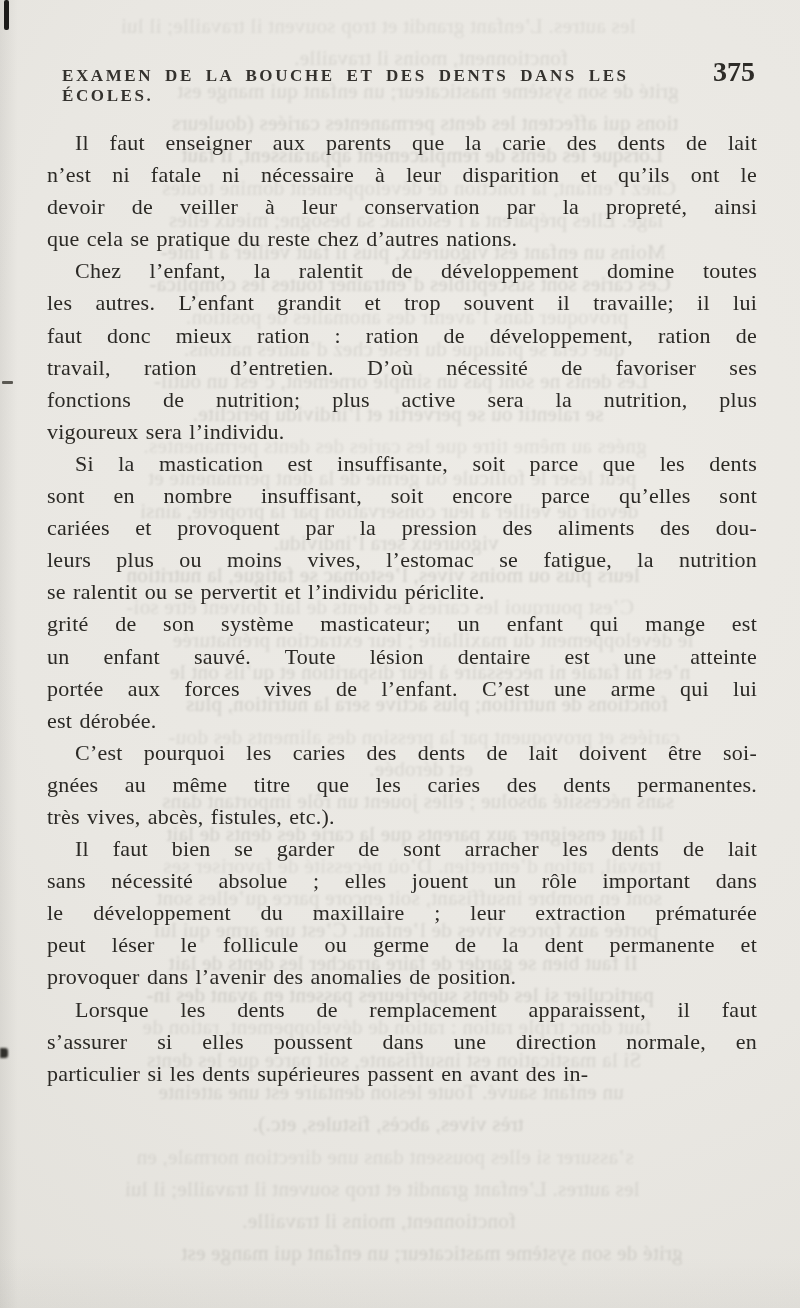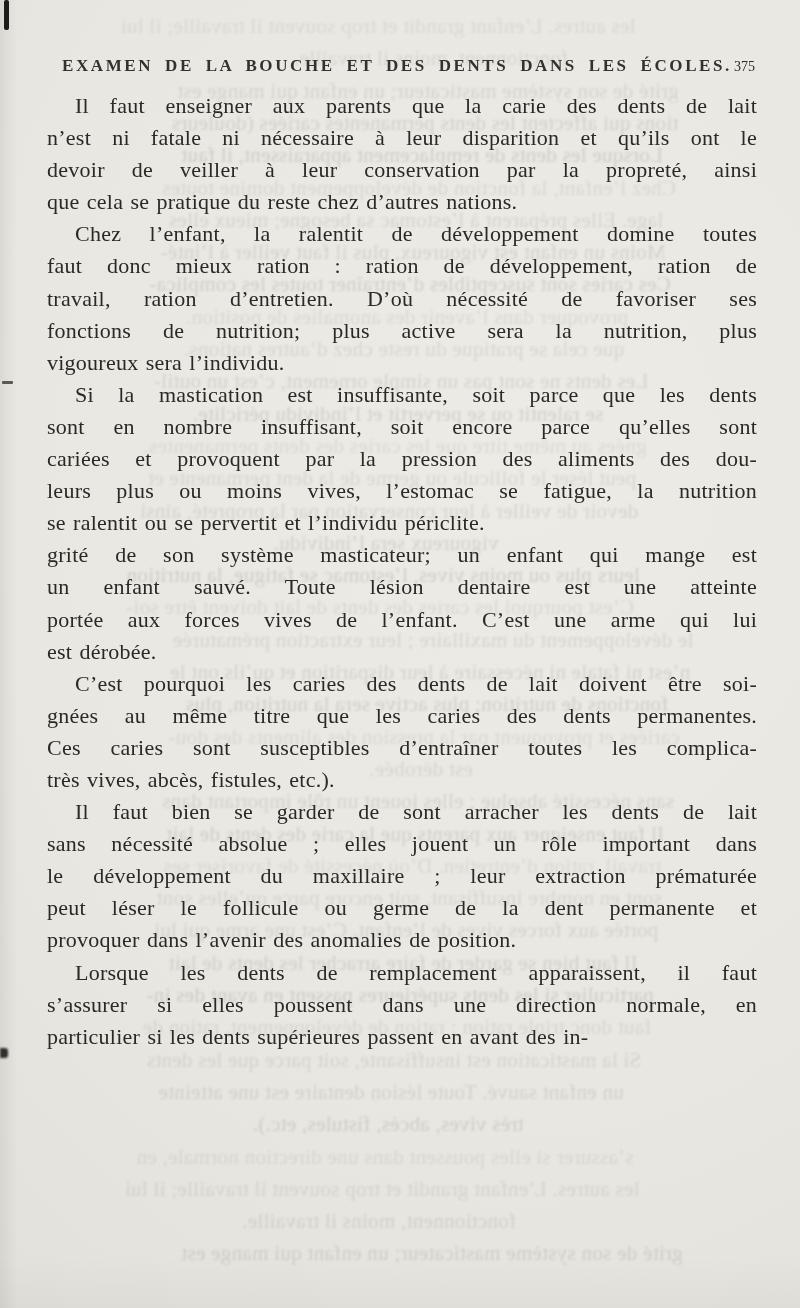--- a/index.html
+++ b/index.html
@@ -55,27 +55,27 @@
     z-index: 2;
   }
   .running-title {
     font-size: 17px;
     font-weight: 700;
     letter-spacing: 2.6px;
     word-spacing: 5px;
     color: #34322e;
   }
   .page-number {
-    font-size: 14px;
-    font-weight: 400;
+    font-size: 28px;
+    font-weight: 700;
     color: #2e2c28;
   }
   .content {
     position: relative;
-    margin: 14px 43px 0 47px;
+    margin: 21px 43px 0 47px;
     z-index: 2;
   }
   .para { margin: 0; }
   .line {
     font-size: 22px;
     line-height: 32.1px;
     height: 32.1px;
     letter-spacing: 0.25px;
     word-spacing: 1.5px;
     color: var(--ink, #2b2925);
@@ -162,20 +162,21 @@
 
   <div class="content">
       <div class="para">
         <div class="line first">Il faut enseigner aux parents que la carie des dents de lait</div>
         <div class="line">n’est ni fatale ni nécessaire à leur disparition et qu’ils ont le</div>
         <div class="line">devoir de veiller à leur conservation par la propreté, ainsi</div>
         <div class="line lastline">que cela se pratique du reste chez d’autres nations.</div>
       </div>
       <div class="para">
         <div class="line first">Chez l’enfant, la ralentit de développement domine toutes</div>
+        <div class="line">les autres. L’enfant grandit et trop souvent il travaille; il lui</div>
         <div class="line">faut donc mieux ration : ration de développement, ration de</div>
         <div class="line">travail, ration d’entretien. D’où nécessité de favoriser ses</div>
         <div class="line">fonctions de nutrition; plus active sera la nutrition, plus</div>
         <div class="line lastline">vigoureux sera l’individu.</div>
       </div>
       <div class="para">
         <div class="line first">Si la mastication est insuffisante, soit parce que les dents</div>
         <div class="line">sont en nombre insuffisant, soit encore parce qu’elles sont</div>
         <div class="line">cariées et provoquent par la pression des aliments des dou-</div>
         <div class="line">leurs plus ou moins vives, l’estomac se fatigue, la nutrition</div>
@@ -183,21 +184,20 @@
       </div>
       <div class="para">
         <div class="line">grité de son système masticateur; un enfant qui mange est</div>
         <div class="line">un enfant sauvé. Toute lésion dentaire est une atteinte</div>
         <div class="line">portée aux forces vives de l’enfant. C’est une arme qui lui</div>
         <div class="line lastline">est dérobée.</div>
       </div>
       <div class="para">
         <div class="line first">C’est pourquoi les caries des dents de lait doivent être soi-</div>
         <div class="line">gnées au même titre que les caries des dents permanentes.</div>
-        <div class="line">Ces caries sont susceptibles d’entraîner toutes les complica-</div>
         <div class="line lastline">très vives, abcès, fistules, etc.).</div>
       </div>
       <div class="para">
         <div class="line first">Il faut bien se garder de sont arracher les dents de lait</div>
         <div class="line">sans nécessité absolue ; elles jouent un rôle important dans</div>
         <div class="line">le développement du maxillaire ; leur extraction prématurée</div>
         <div class="line">peut léser le follicule ou germe de la dent permanente et</div>
         <div class="line lastline">provoquer dans l’avenir des anomalies de position.</div>
       </div>
       <div class="para">

